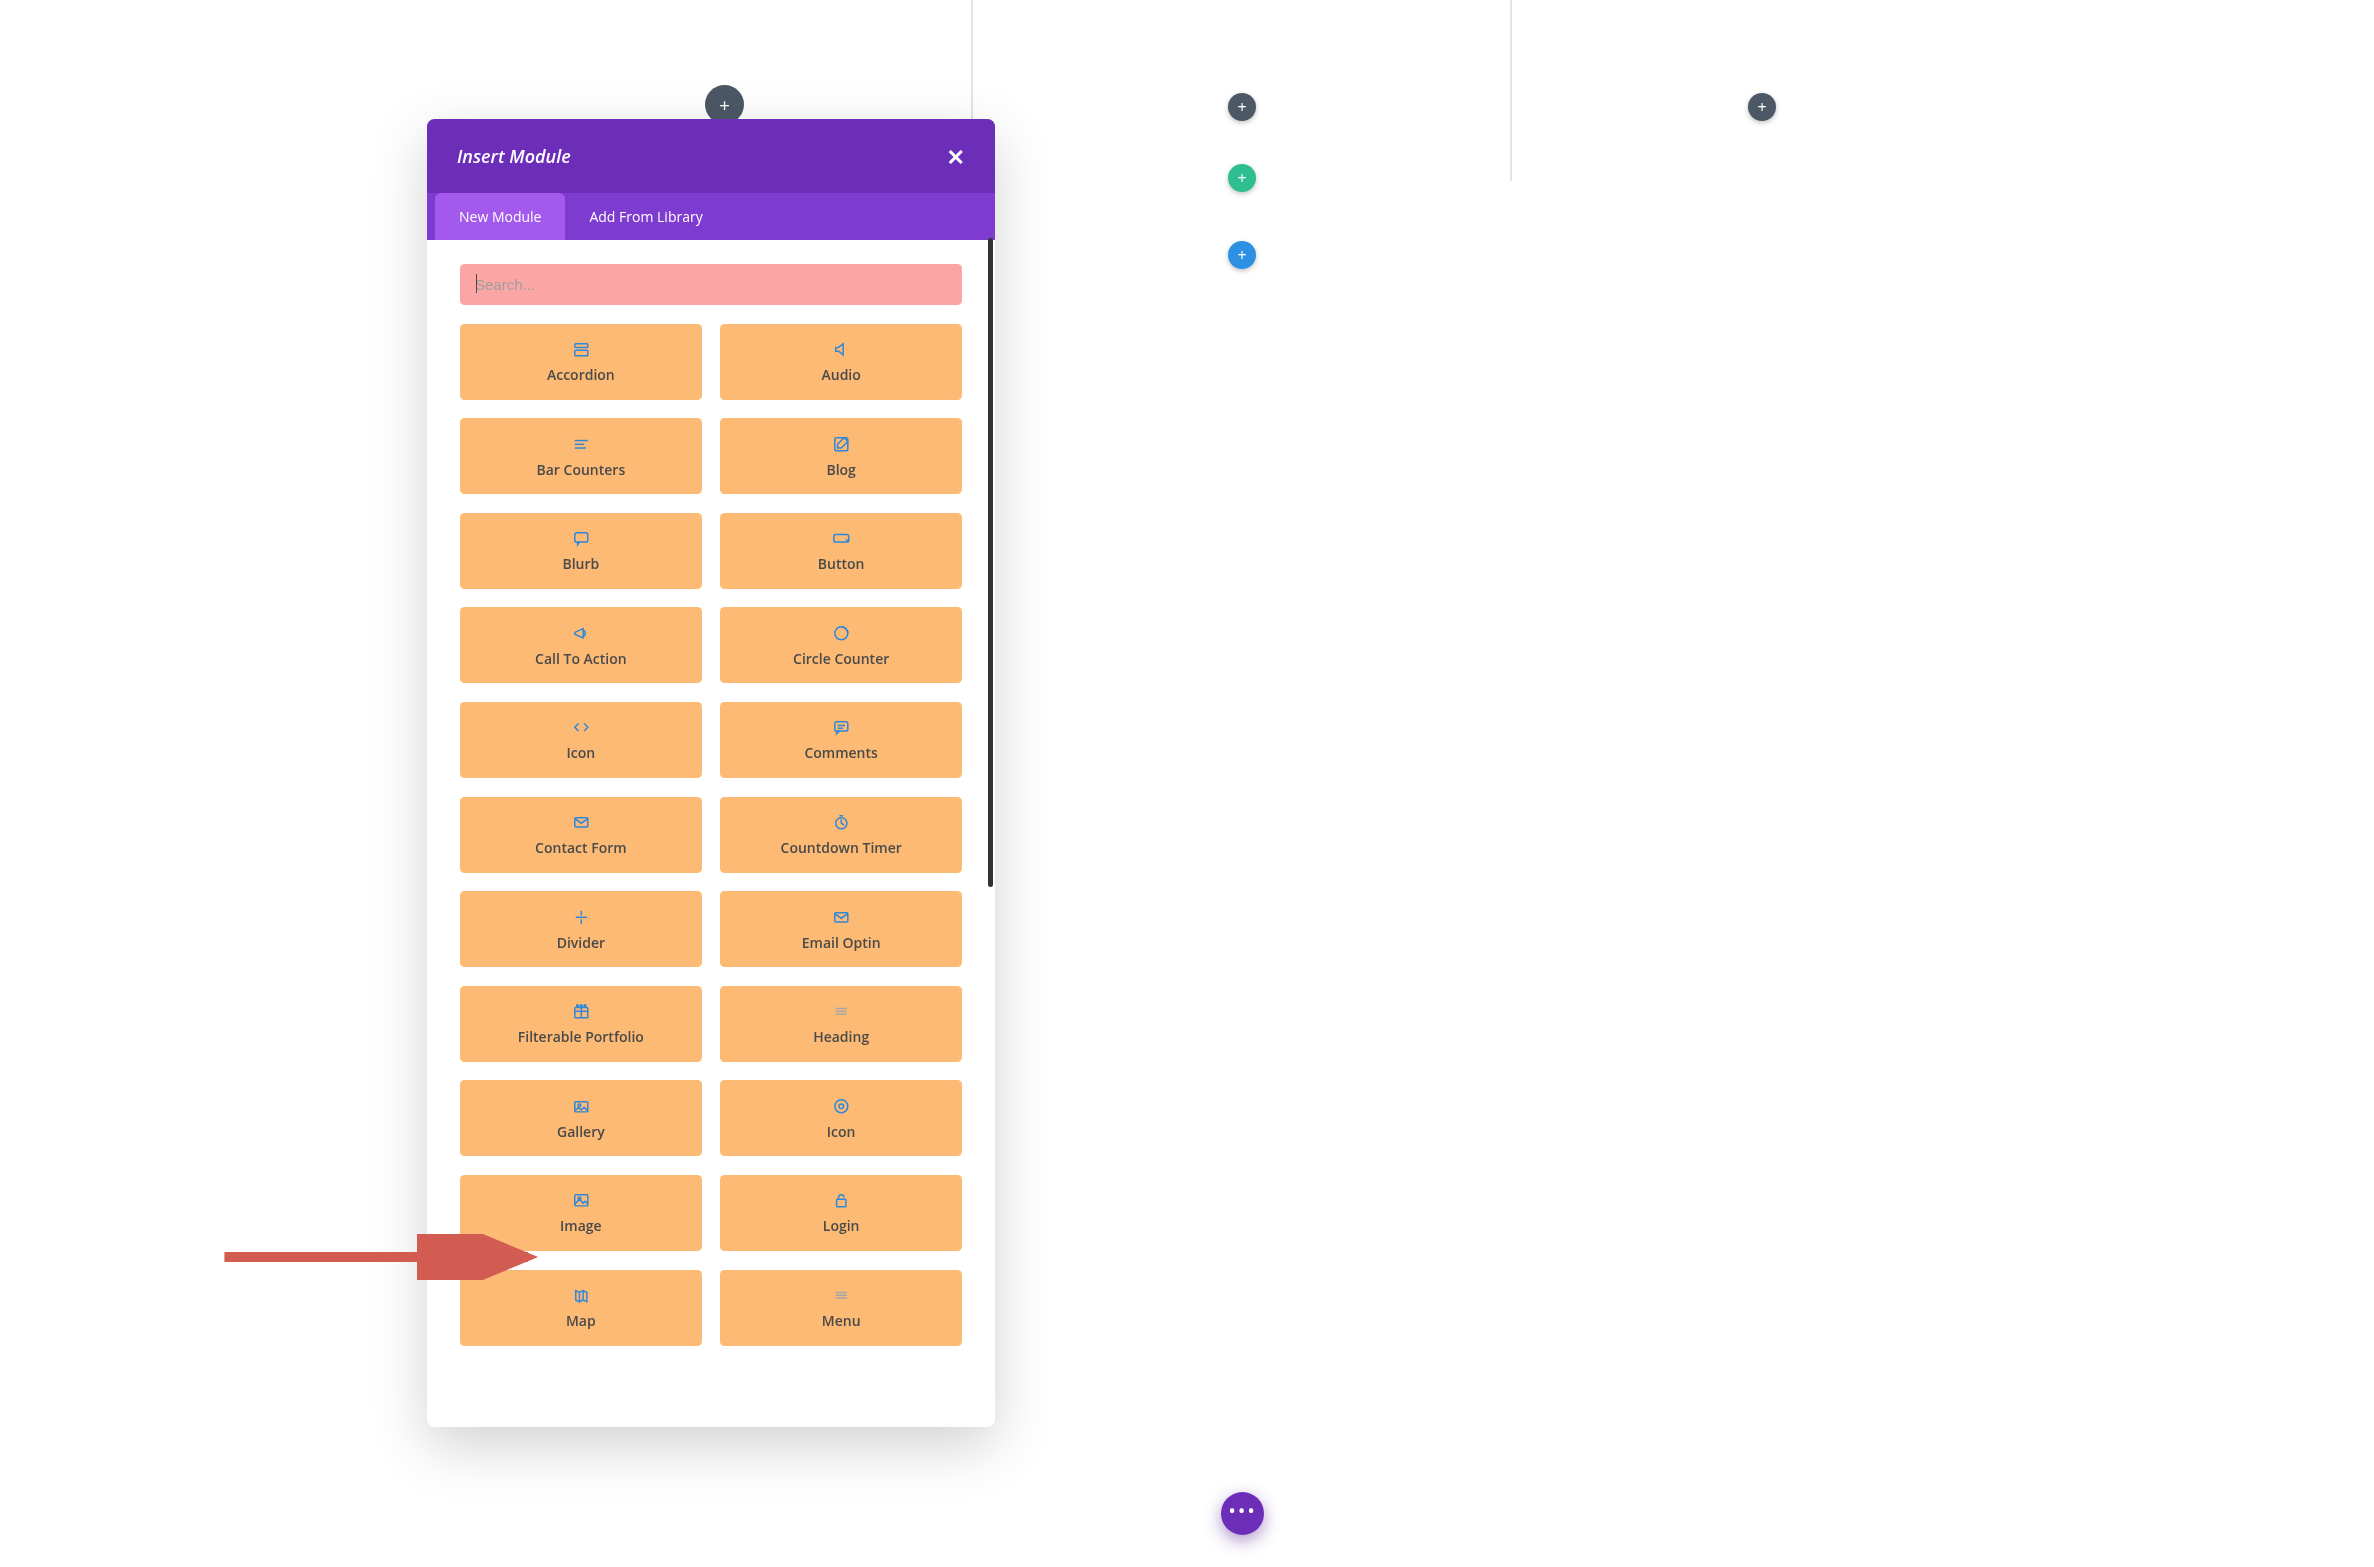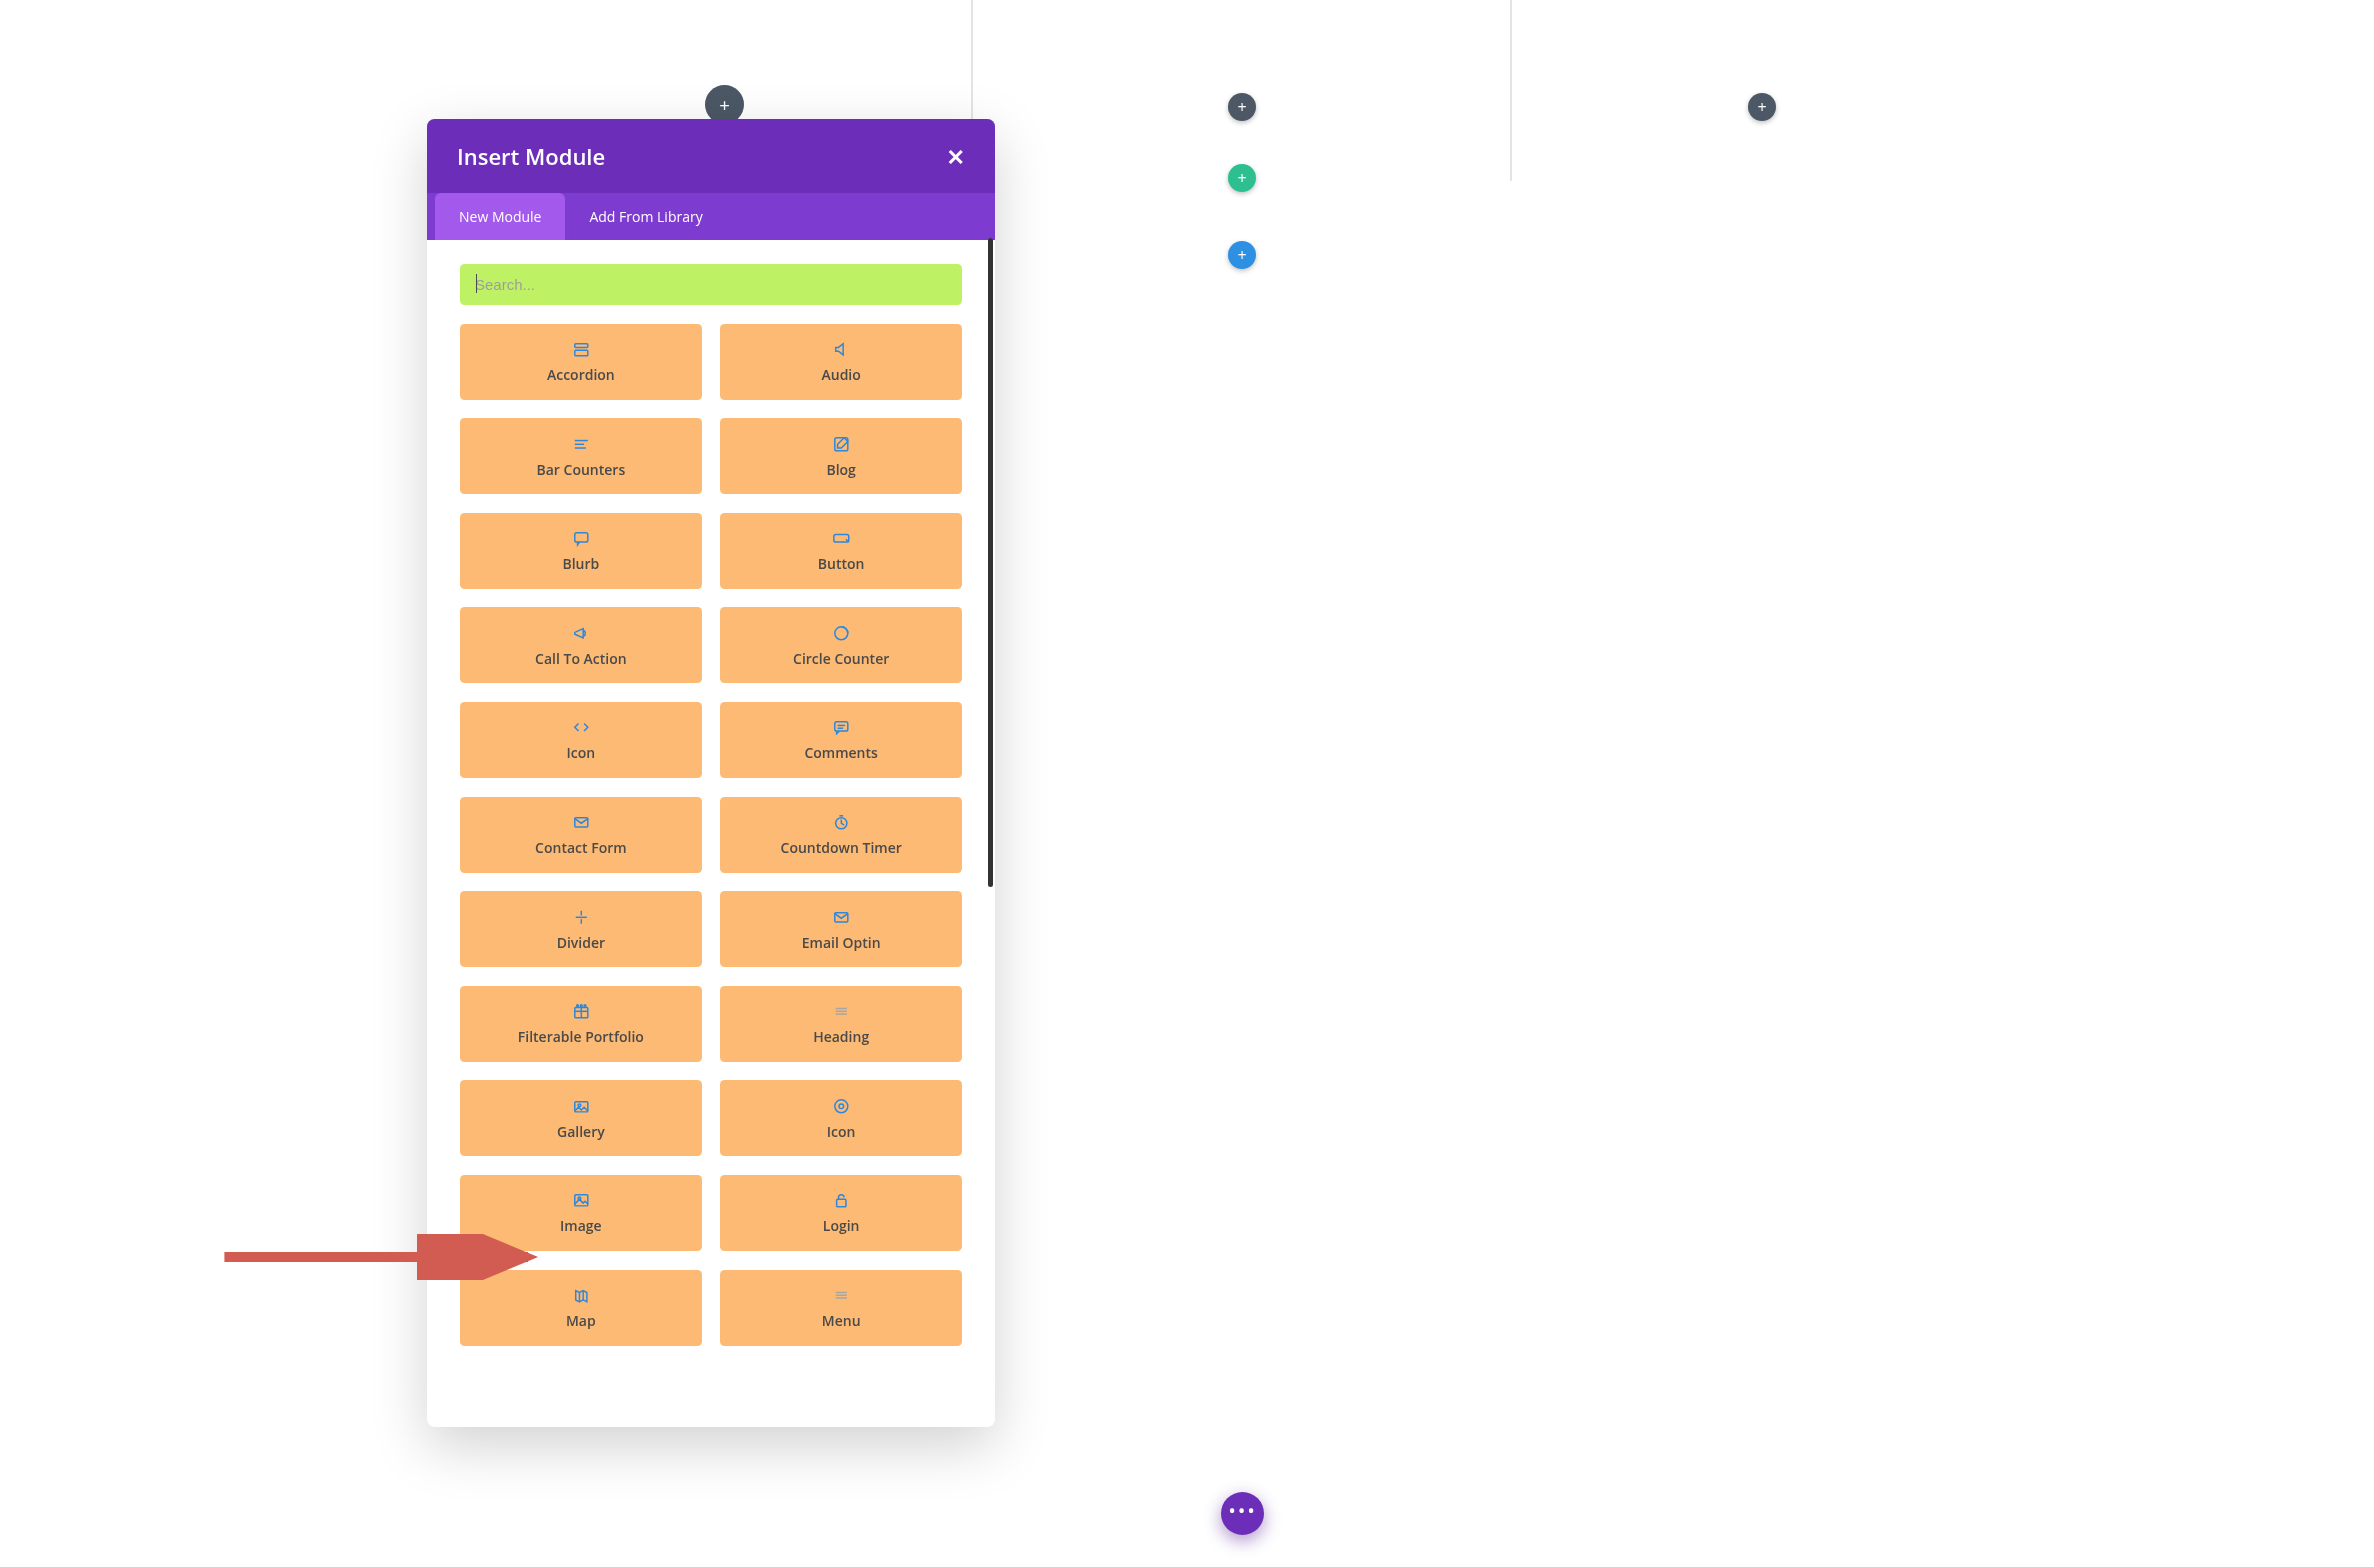--- a/index.html
+++ b/index.html
@@ -76,22 +76,23 @@
   }
   .modal-header {
     background: #6c2eb9;
     color: #fff;
     padding: 22px 30px;
     display: flex;
     align-items: center;
     justify-content: space-between;
   }
   .modal-header .title {
-    font-size: 22px;
+    font-size: 18px;
     font-weight: 600;
+    font-style: italic;
   }
   .modal-header .close {
     font-size: 22px;
     cursor: pointer;
     font-weight: 700;
   }
   .modal-tabs {
     display: flex;
     background: #7e3bd0;
     padding-left: 8px;
@@ -118,21 +119,21 @@
     right: 1.9px;
     top: 119px;
     width: 5.6px;
     height: 649px;
     background: #333;
     border-radius: 2.8px;
   }
 
   .search-box {
     width: 100%;
-    background: #bef264;
+    background: #fca5a5;
     border: none;
     border-radius: 4.6px;
     padding: 12px 15px;
     font-size: 15px;
     color: #555;
     margin-bottom: 18.6px;
     outline: none;
   }
   .search-box::placeholder { color: #9e9e9e; }
   .search-wrap { position: relative; }

